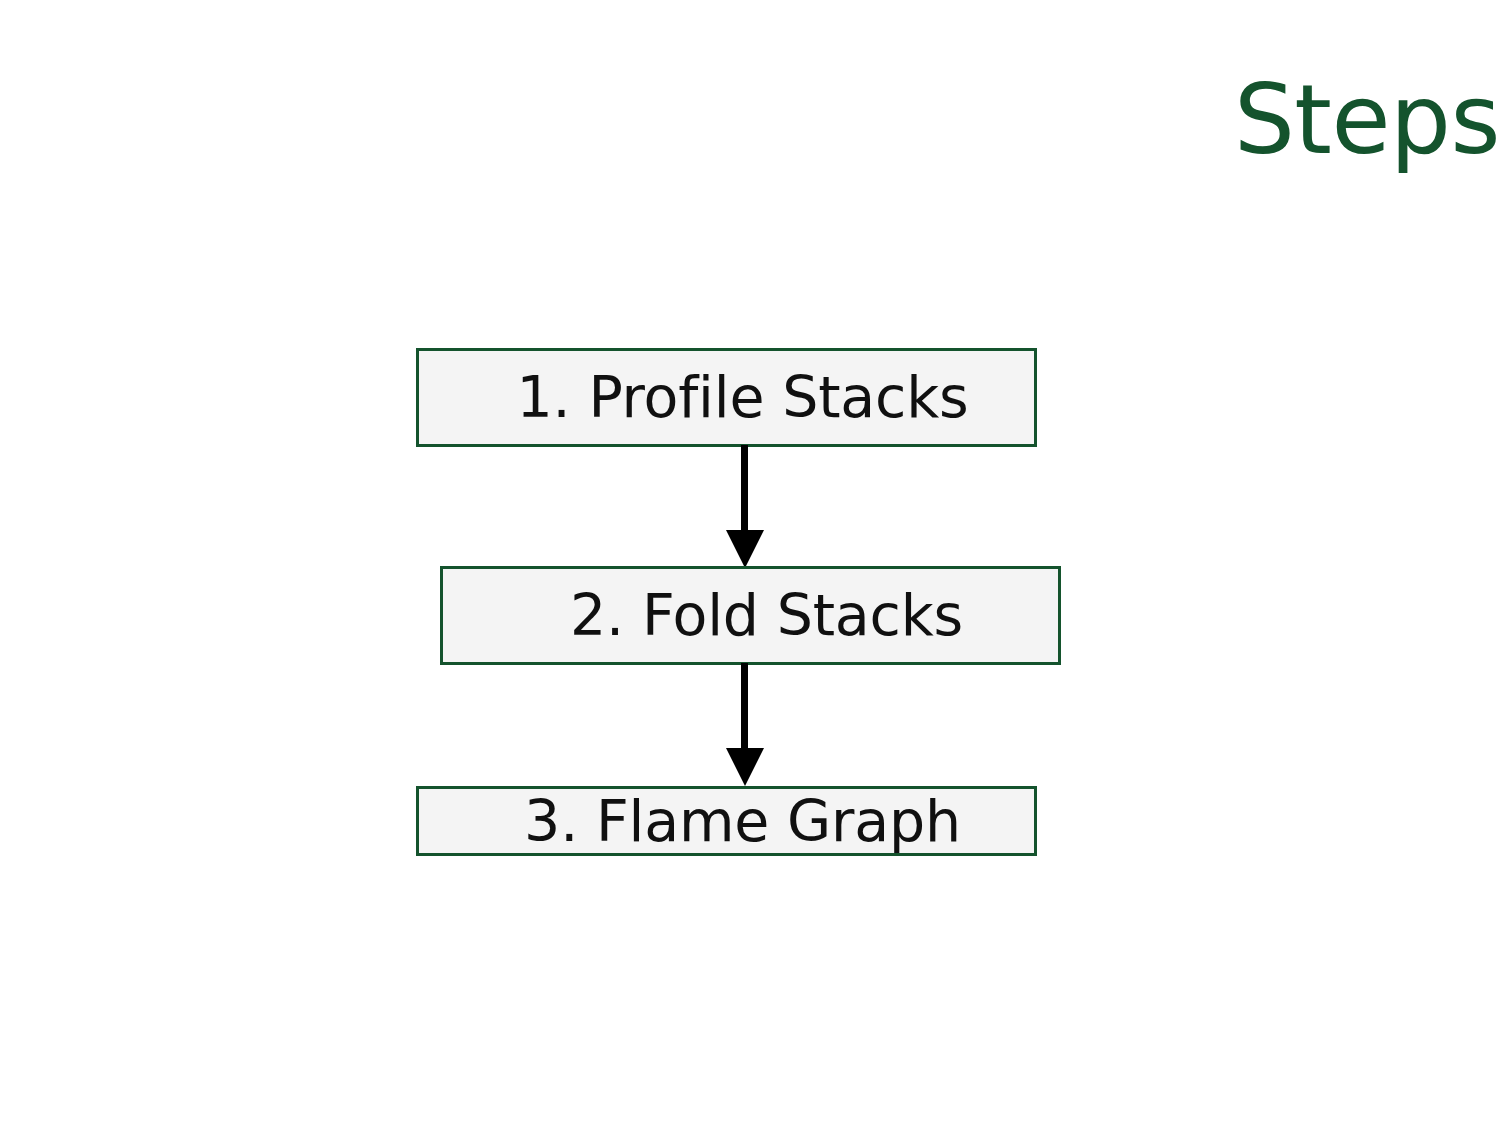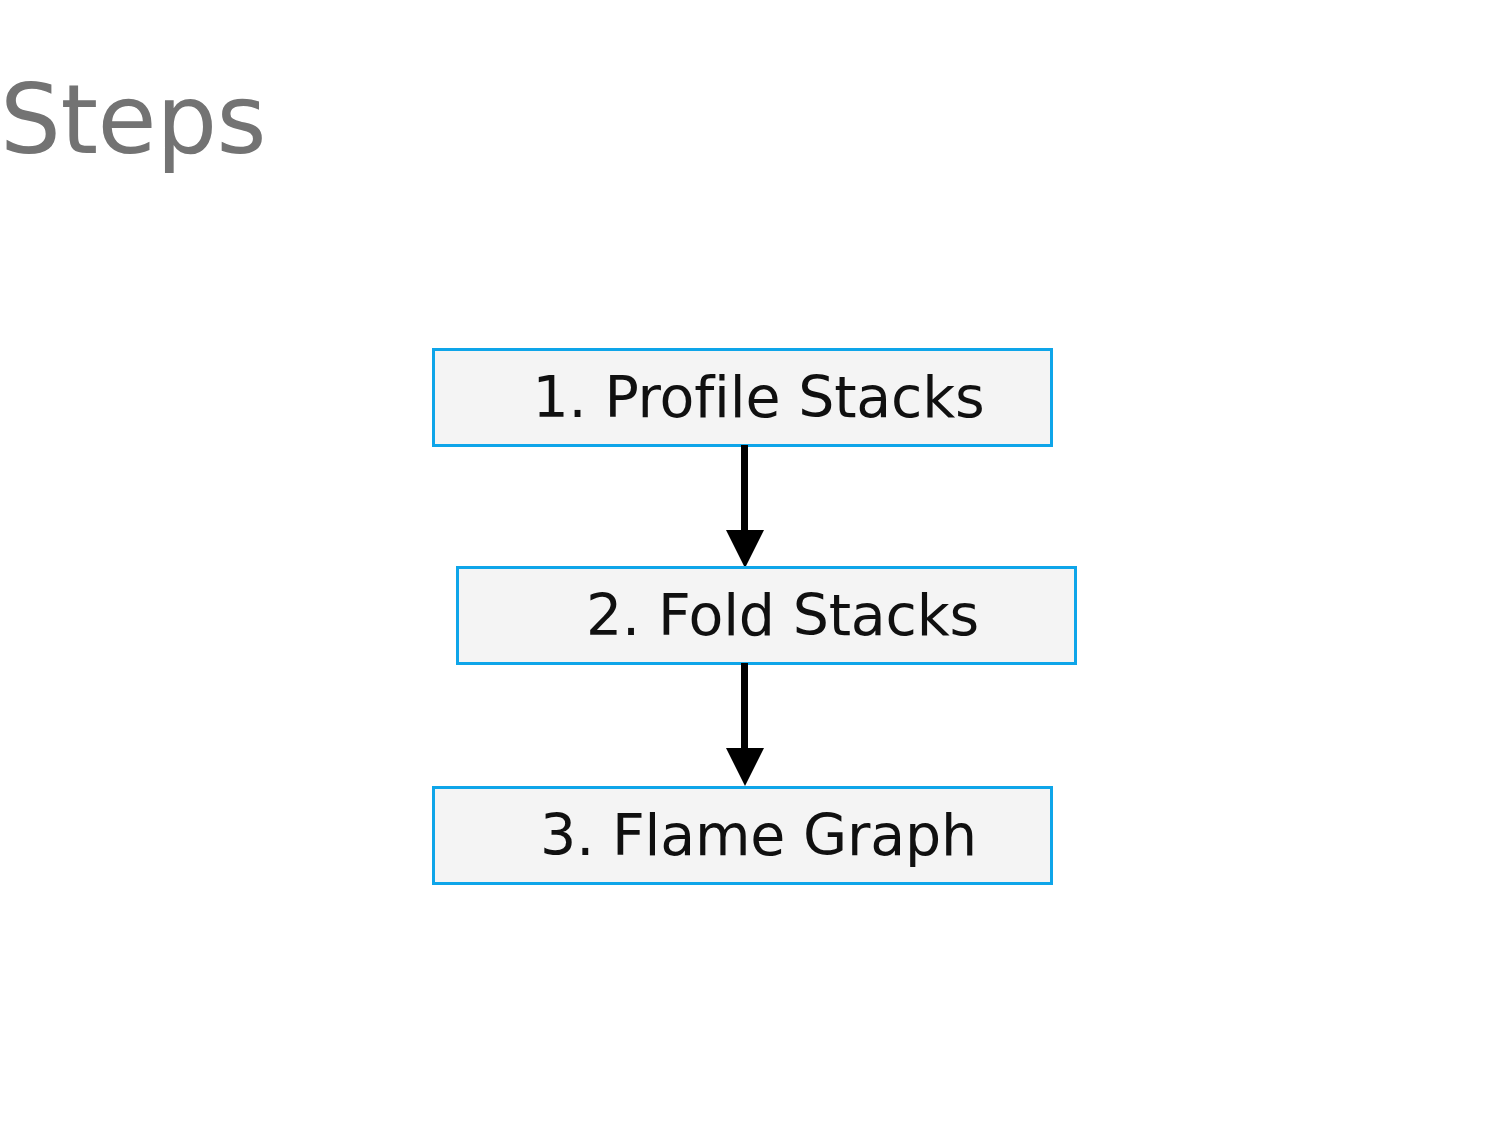--- a/index.html
+++ b/index.html
@@ -17,52 +17,52 @@
     position: relative;
     width: 1500px;
     height: 1125px;
     background: #ffffff;
   }
   #slide-title {
     position: absolute;
     left: 0;
     top: 72px;
     width: 1500px;
-    text-align: left;
+    text-align: right;
     font-size: 96px;
     line-height: 1.0;
     font-weight: 400;
-    color: #737373;
+    color: #14532d;
     letter-spacing: -0.5px;
     white-space: nowrap;
   }
   .flow-box {
     position: absolute;
-    left: 432px;
+    left: 416px;
     width: 621px;
     box-sizing: border-box;
     background: #f4f4f4;
-    border: 3px solid #0ea5e9;
+    border: 3px solid #14532d;
     display: flex;
     align-items: center;
     justify-content: center;
     padding-left: 32px;
   }
   .flow-box .box-label {
     font-size: 57px;
     line-height: 1.0;
     font-weight: 400;
     color: #101010;
     text-align: center;
     white-space: nowrap;
     letter-spacing: -0.2px;
   }
   #box-1 { top: 348px;  height: 99px; }
   #box-2 { top: 566px;  height: 99px; margin-left: 24px; }
-  #box-3 { top: 786px;  height: 99px; justify-content: center; }
+  #box-3 { top: 786px;  height: 70px; justify-content: center; }
 
   .connector {
     position: absolute;
     left: 720px;
     width: 50px;
     height: 123px;
     overflow: visible;
   }
   #connector-1 { top: 445px; }
   #connector-2 { top: 663px; }

